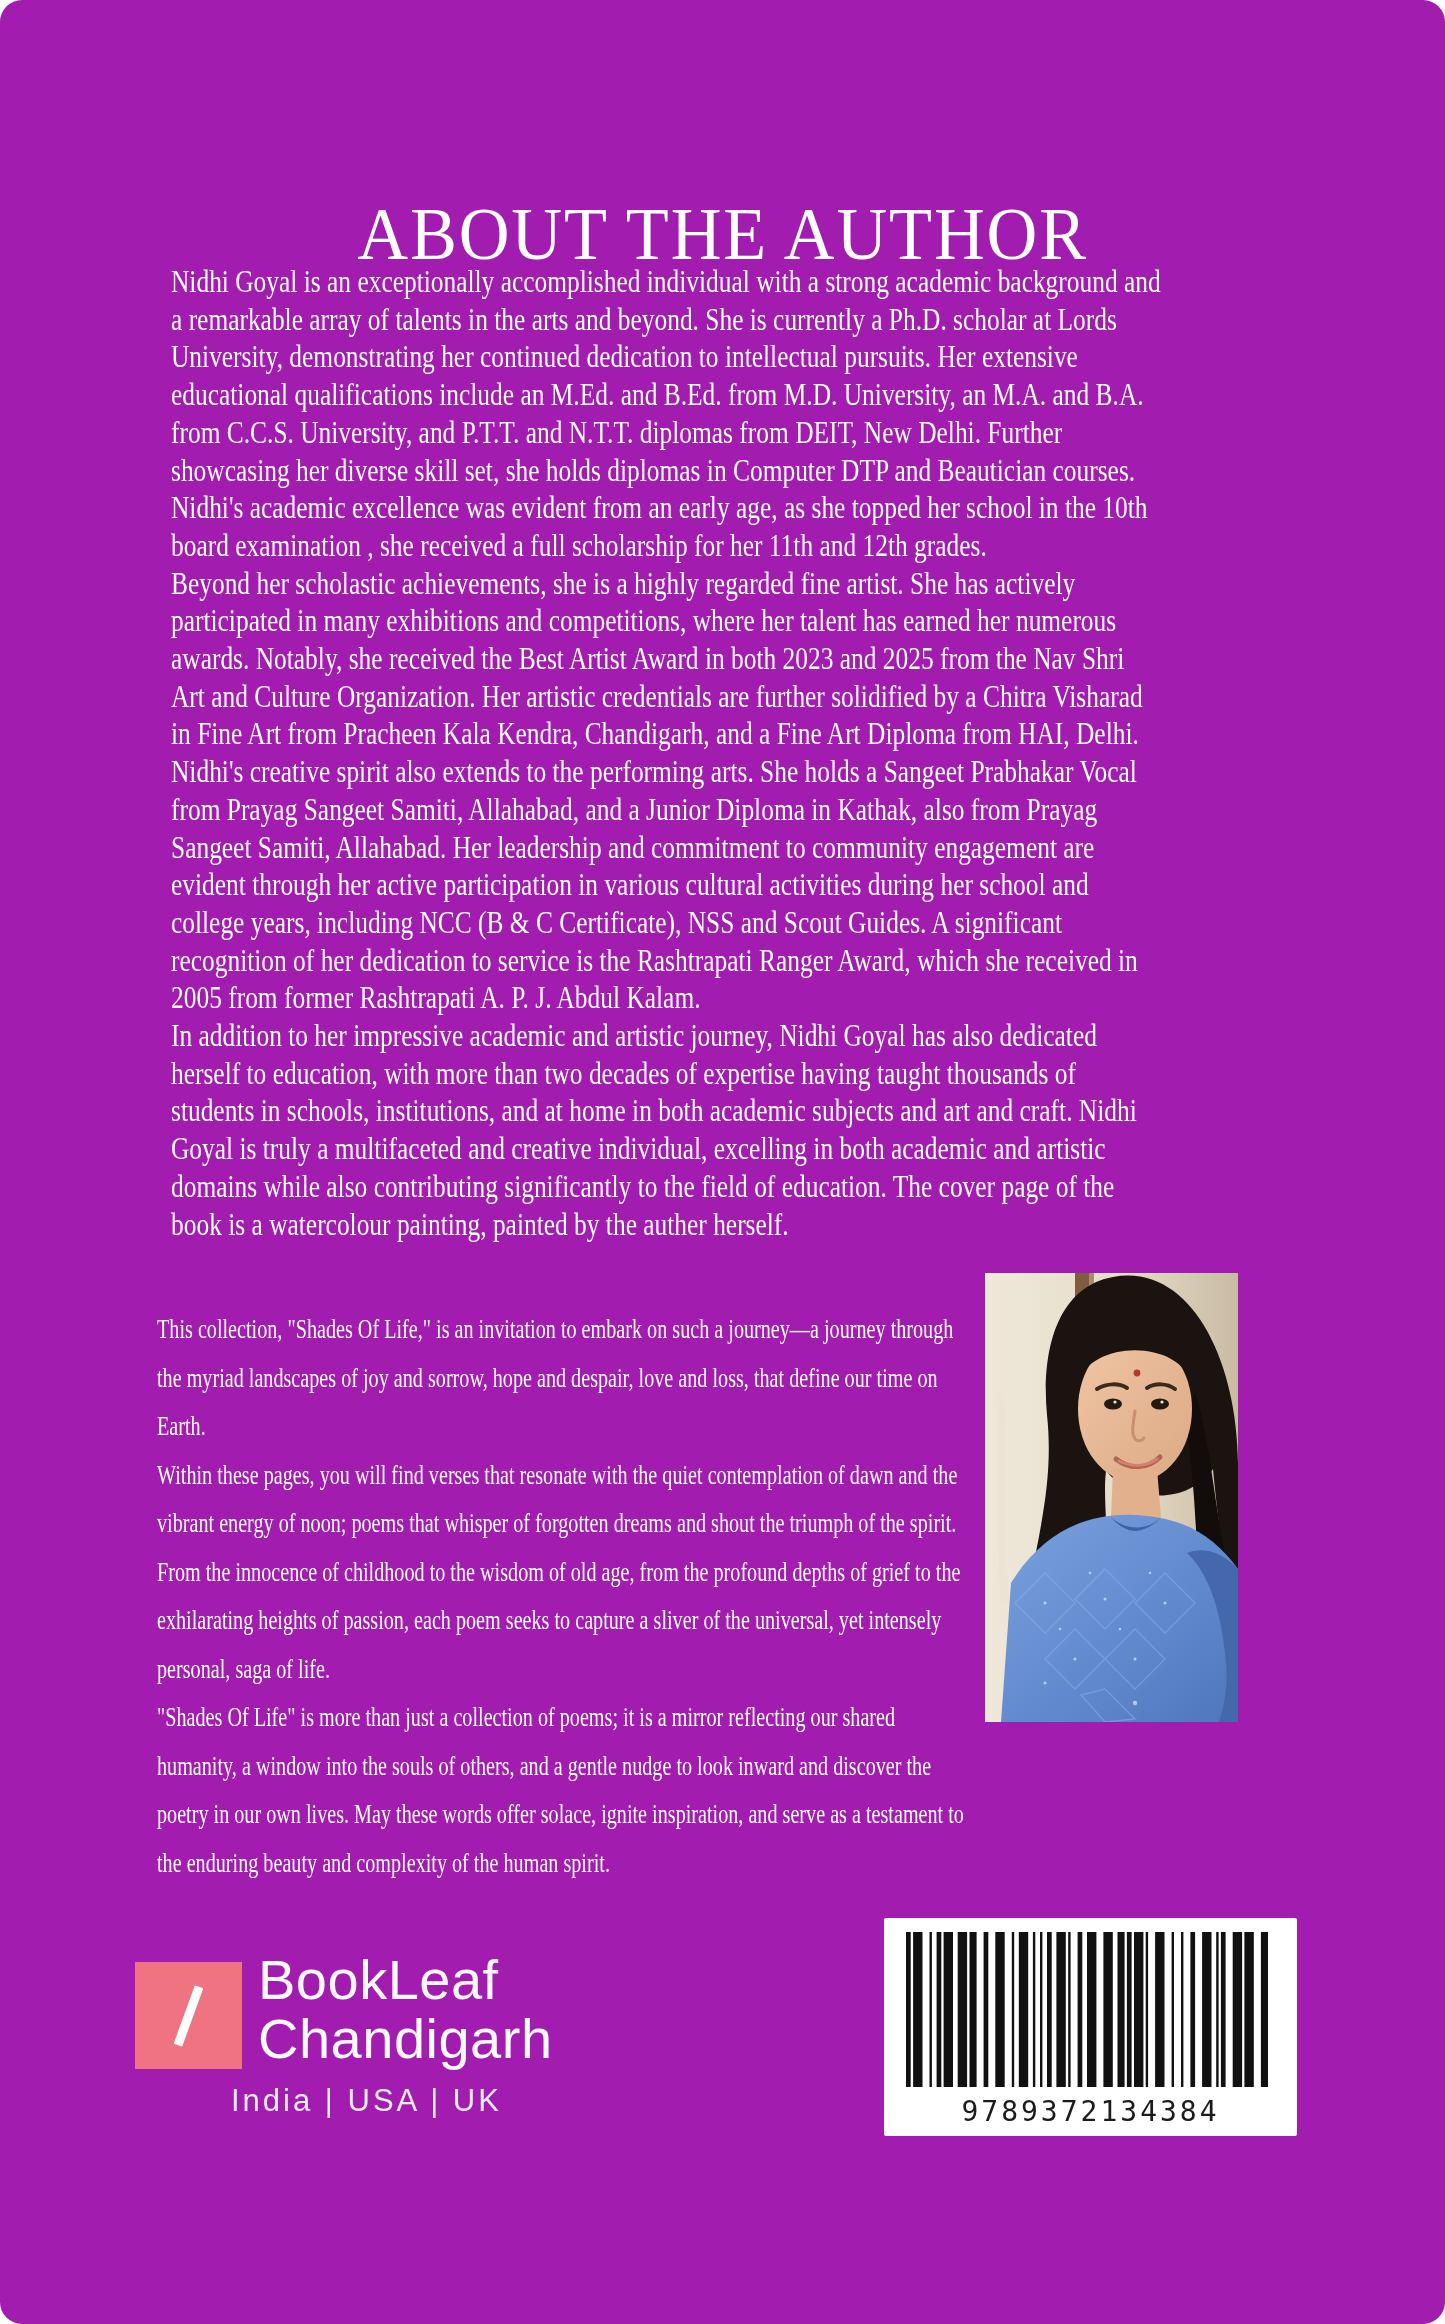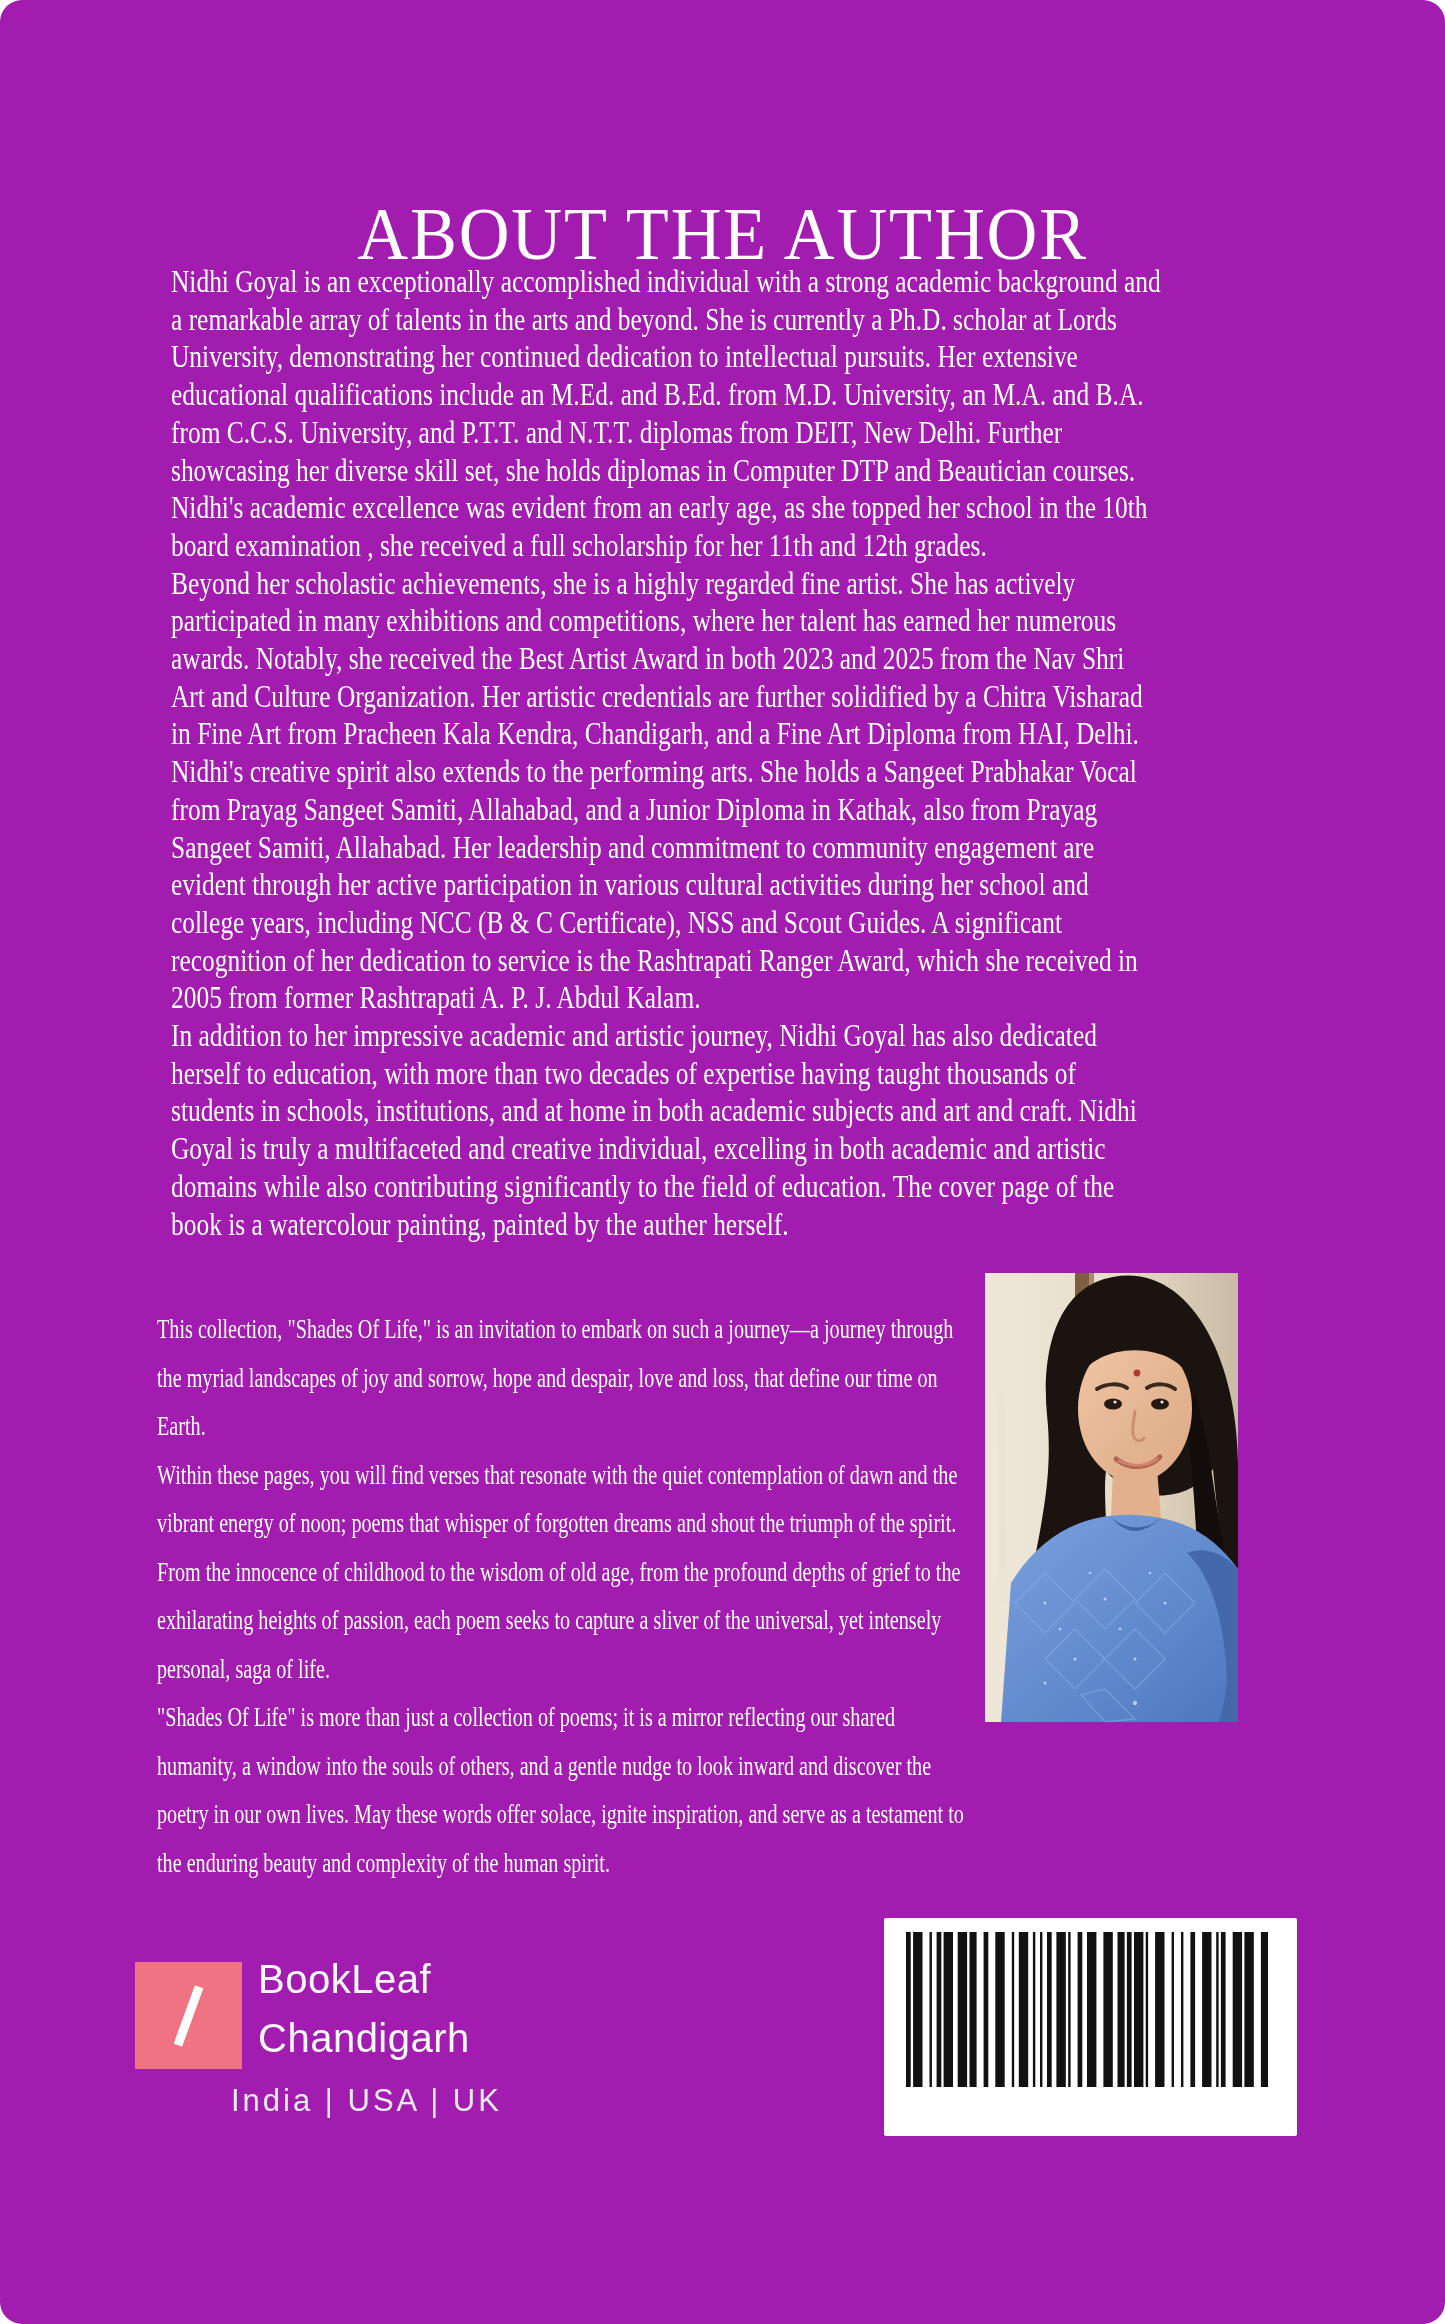--- a/index.html
+++ b/index.html
@@ -42,21 +42,21 @@
     display:flex;align-items:center;justify-content:center;
   }
   .logo-slash{
     display:block;width:9px;height:62px;background:#ffffff;
     transform:rotate(20deg);border-radius:1px;
   }
   .publisher-name{
     position:absolute;left:258px;top:1950px;
     font-family:"Liberation Sans", sans-serif;
     font-weight:300;
-    font-size:40px;line-height:59px;
+    font-size:56px;line-height:59px;
     color:#f8f9fb;
     letter-spacing:0.5px;
   }
   .publisher-regions{
     position:absolute;left:231px;top:2083px;
     font-family:"Liberation Sans", sans-serif;
     font-weight:300;
     font-size:31px;letter-spacing:3px;
     color:#e9edf3;
     text-align:center;
@@ -235,15 +235,16 @@
         <rect x="265.6" y="0" width="2.4" height="155" fill="#111111"></rect>
         <rect x="275.0" y="0" width="2.4" height="155" fill="#111111"></rect>
         <rect x="284.4" y="0" width="4.7" height="155" fill="#111111"></rect>
         <rect x="296.1" y="0" width="9.4" height="155" fill="#111111"></rect>
         <rect x="310.2" y="0" width="2.4" height="155" fill="#111111"></rect>
         <rect x="314.9" y="0" width="4.7" height="155" fill="#111111"></rect>
         <rect x="326.7" y="0" width="9.4" height="155" fill="#111111"></rect>
         <rect x="338.4" y="0" width="9.4" height="155" fill="#111111"></rect>
         <rect x="354.9" y="0" width="7.1" height="155" fill="#111111"></rect>
       </svg>
+    <div class="barcode-digits">9789372134384</div>
   </div>
 
 </div>
 
 </body></html>

